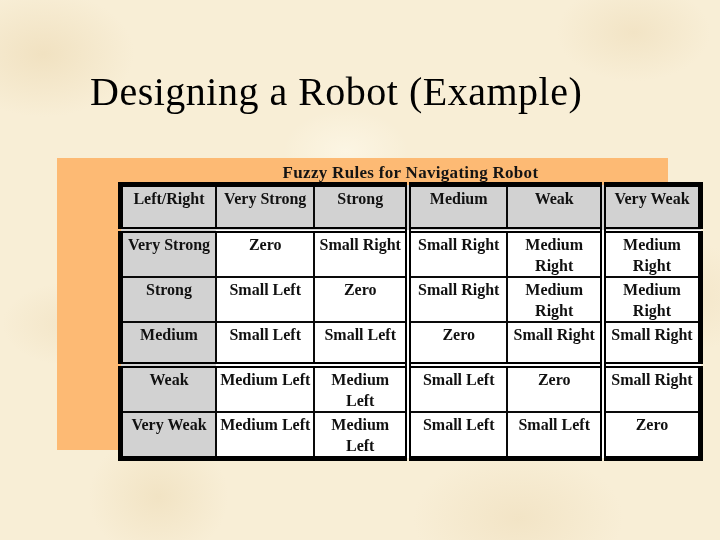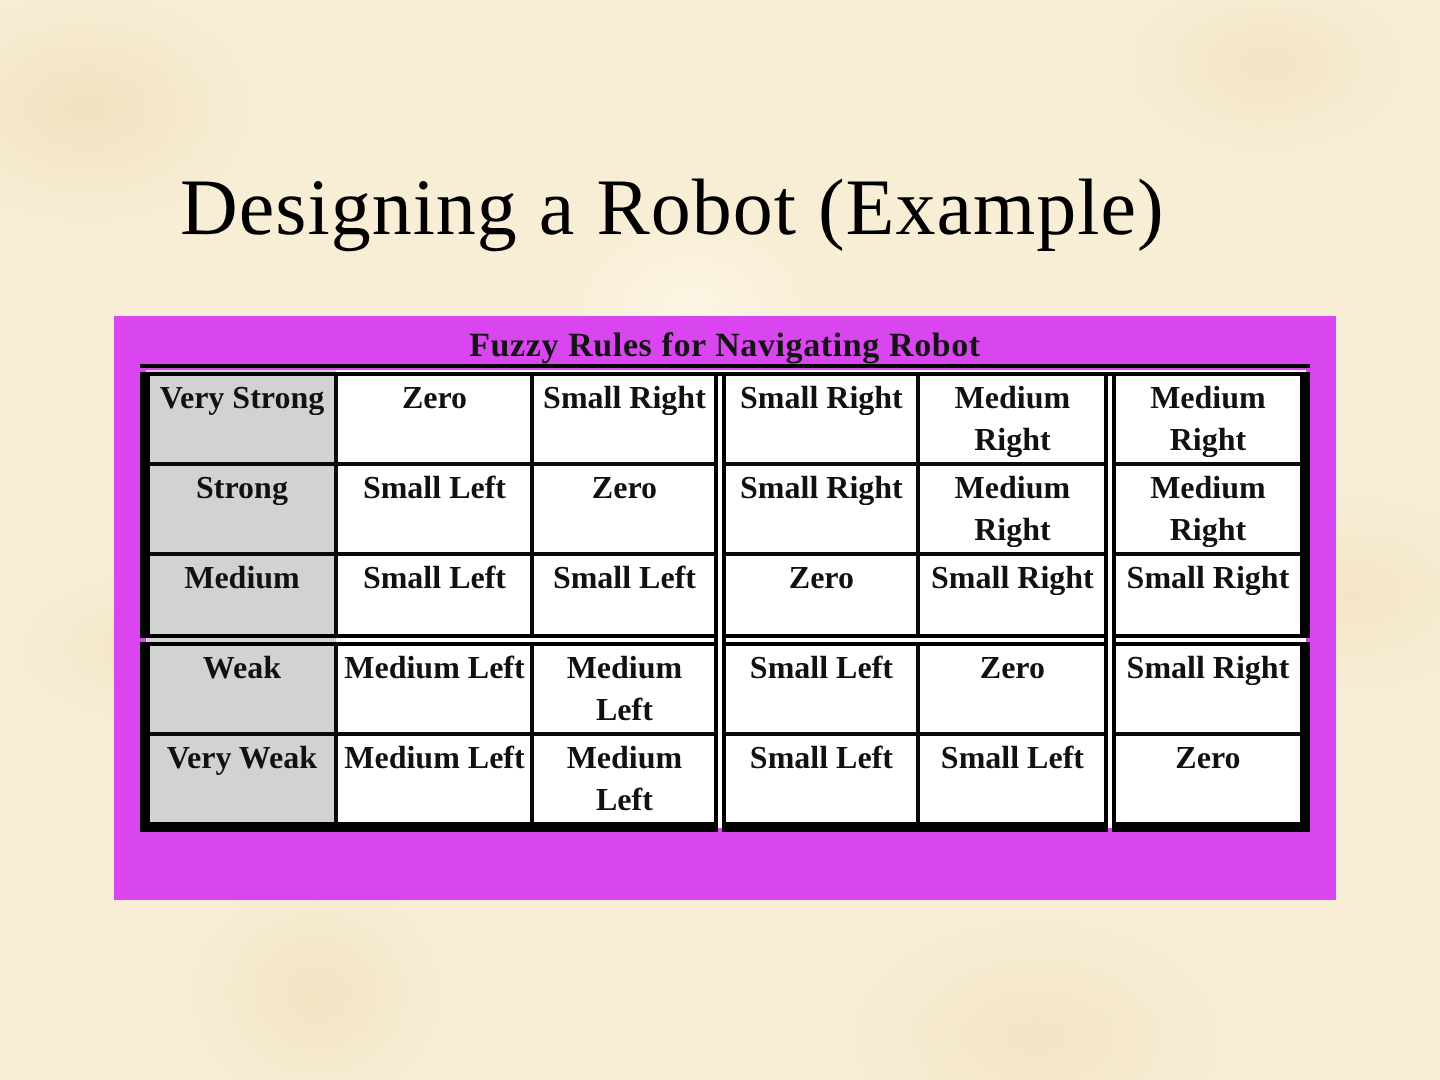--- a/index.html
+++ b/index.html
@@ -14,34 +14,35 @@
       radial-gradient(ellipse 150px 95px at 72% 96%, rgba(232,210,168,0.35), transparent 70%),
       radial-gradient(ellipse 90px 60px at 48% 28%, rgba(255,251,238,0.55), transparent 70%),
       radial-gradient(ellipse 120px 80px at 94% 55%, rgba(231,209,166,0.30), transparent 70%),
       radial-gradient(ellipse 80px 55px at 35% 55%, rgba(255,250,236,0.40), transparent 70%),
       radial-gradient(ellipse 100px 60px at 10% 60%, rgba(229,206,161,0.28), transparent 70%);
     position: relative;
   }
   .slide-title {
     position: absolute;
     left: 90px;
-    top: 80px;
+    top: 68px;
     font-size: 40px;
     font-weight: 400;
     color: #000;
     white-space: nowrap;
     letter-spacing: 0.5px;
   }
   .panel {
     position: absolute;
     left: 57px;
     top: 158px;
     width: 611px;
     height: 292px;
-    background: #d946ef;
+    background: #fdba74;
+    padding-left: 48px;
   }
   .caption-wrap {
     margin-left: 13px;
     width: 585px;
     height: 24px;
     overflow: hidden;
     text-align: center;
   }
   .caption {
     display: inline-block;
@@ -97,20 +98,28 @@
       <colgroup>
         <col style="width:95px">
         <col style="width:98px">
         <col style="width:93px">
         <col style="width:99px">
         <col style="width:95px">
         <col style="width:97px">
       </colgroup>
 
       <tbody>
+          <tr class="hdr-row">
+        <th>Left/Right</th>
+        <th>Very Strong</th>
+        <th>Strong</th>
+        <th class="dbl-left">Medium</th>
+        <th>Weak</th>
+        <th class="dbl-left">Very Weak</th>
+      </tr>
 
       <tr class="data-row">
         <th class="dbl-top">Very Strong</th>
         <td class="dbl-top">Zero</td>
         <td class="dbl-top">Small Right</td>
         <td class="dbl-top dbl-left">Small Right</td>
         <td class="dbl-top">Medium Right</td>
         <td class="dbl-top dbl-left">Medium Right</td>
       </tr>
 

